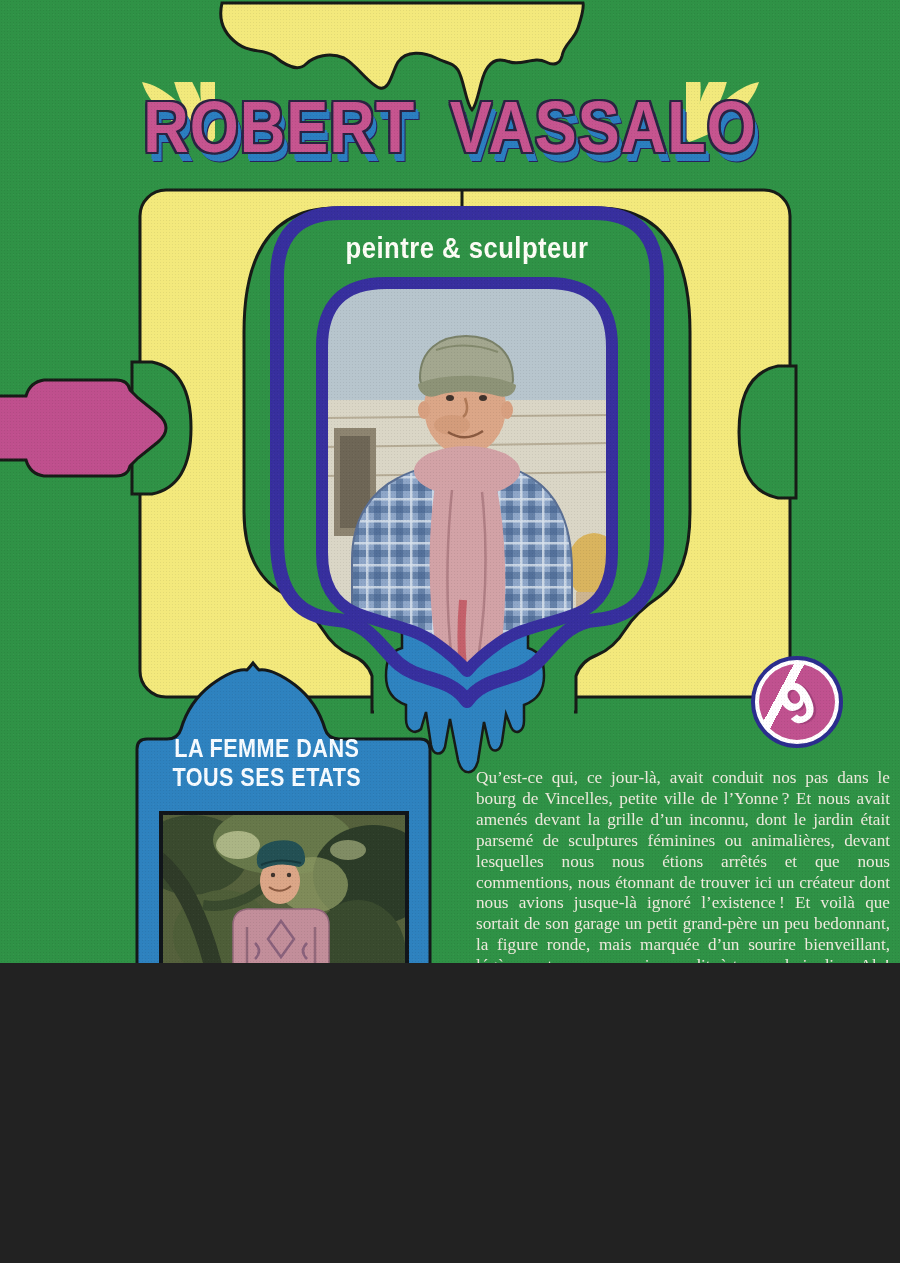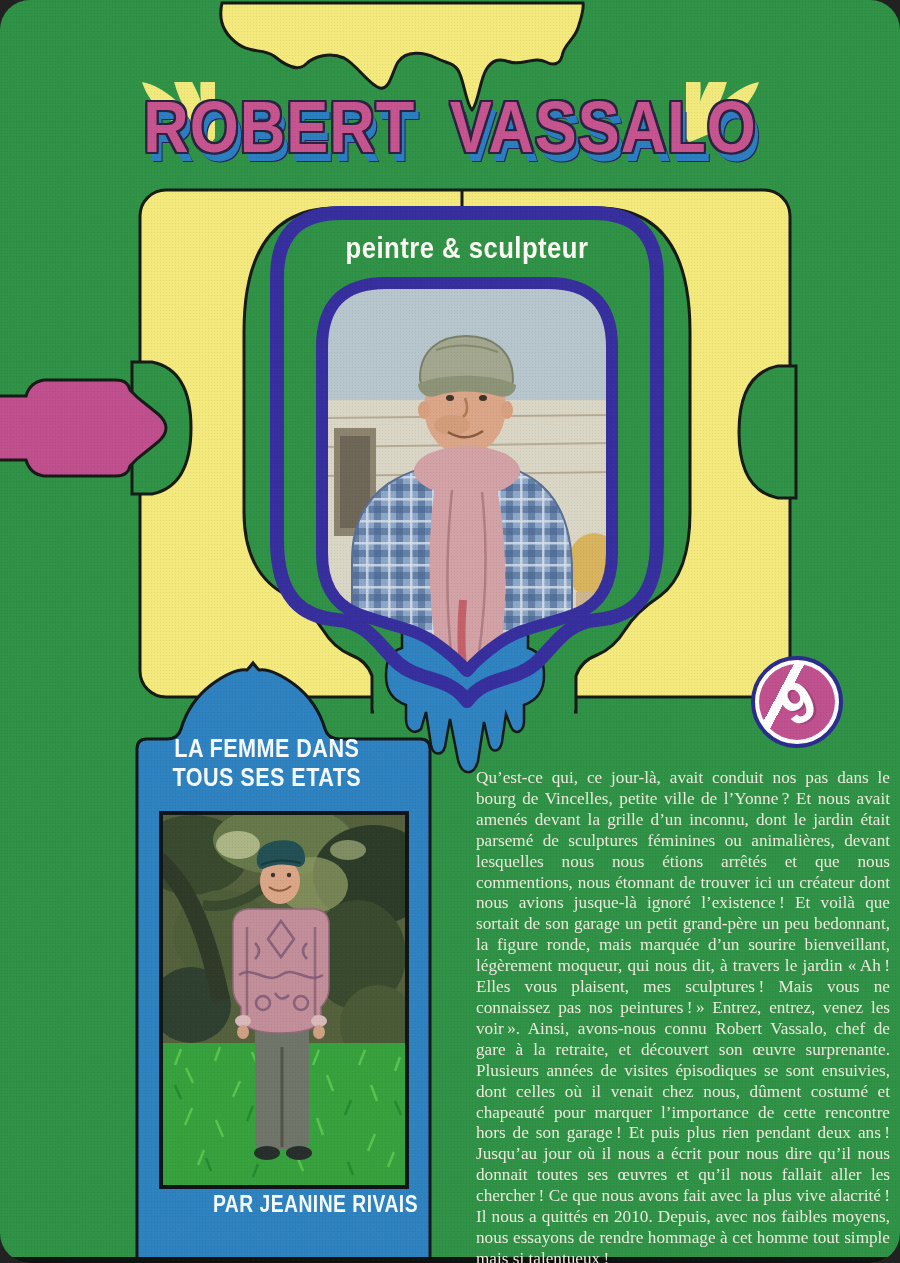--- a/index.html
+++ b/index.html
@@ -1,20 +1,19 @@
 <!DOCTYPE html>
 <html lang="fr"><head>
 <meta charset="utf-8">
 <style>
   html,body{margin:0;padding:0;background:#222;}
   .page{
-    position:relative;width:900px;height:1263px;margin:0 auto;
+    position:relative;width:900px;height:963px;margin:0 auto;
     background:#2f9246;overflow:hidden;
     font-family:"Liberation Sans",sans-serif;
-    border-radius:30px;
   }
   .bg-art{position:absolute;inset:0;z-index:1;}
   .overlay{position:absolute;z-index:3;}
   .big-title{
     left:140px;top:86px;width:620px;text-align:center;
     font-weight:bold;font-size:63px;letter-spacing:1px;word-spacing:16px;
     color:#c6548f;transform:scaleY(1.14);transform-origin:center top;white-space:nowrap;
     text-shadow:
       -2px -2px 0 #2a2342, 2px -2px 0 #2a2342, -2px 2px 0 #2a2342, 2px 2px 0 #2a2342,
       0 -2px 0 #2a2342, 0 2px 0 #2a2342, -2px 0 0 #2a2342, 2px 0 0 #2a2342,

